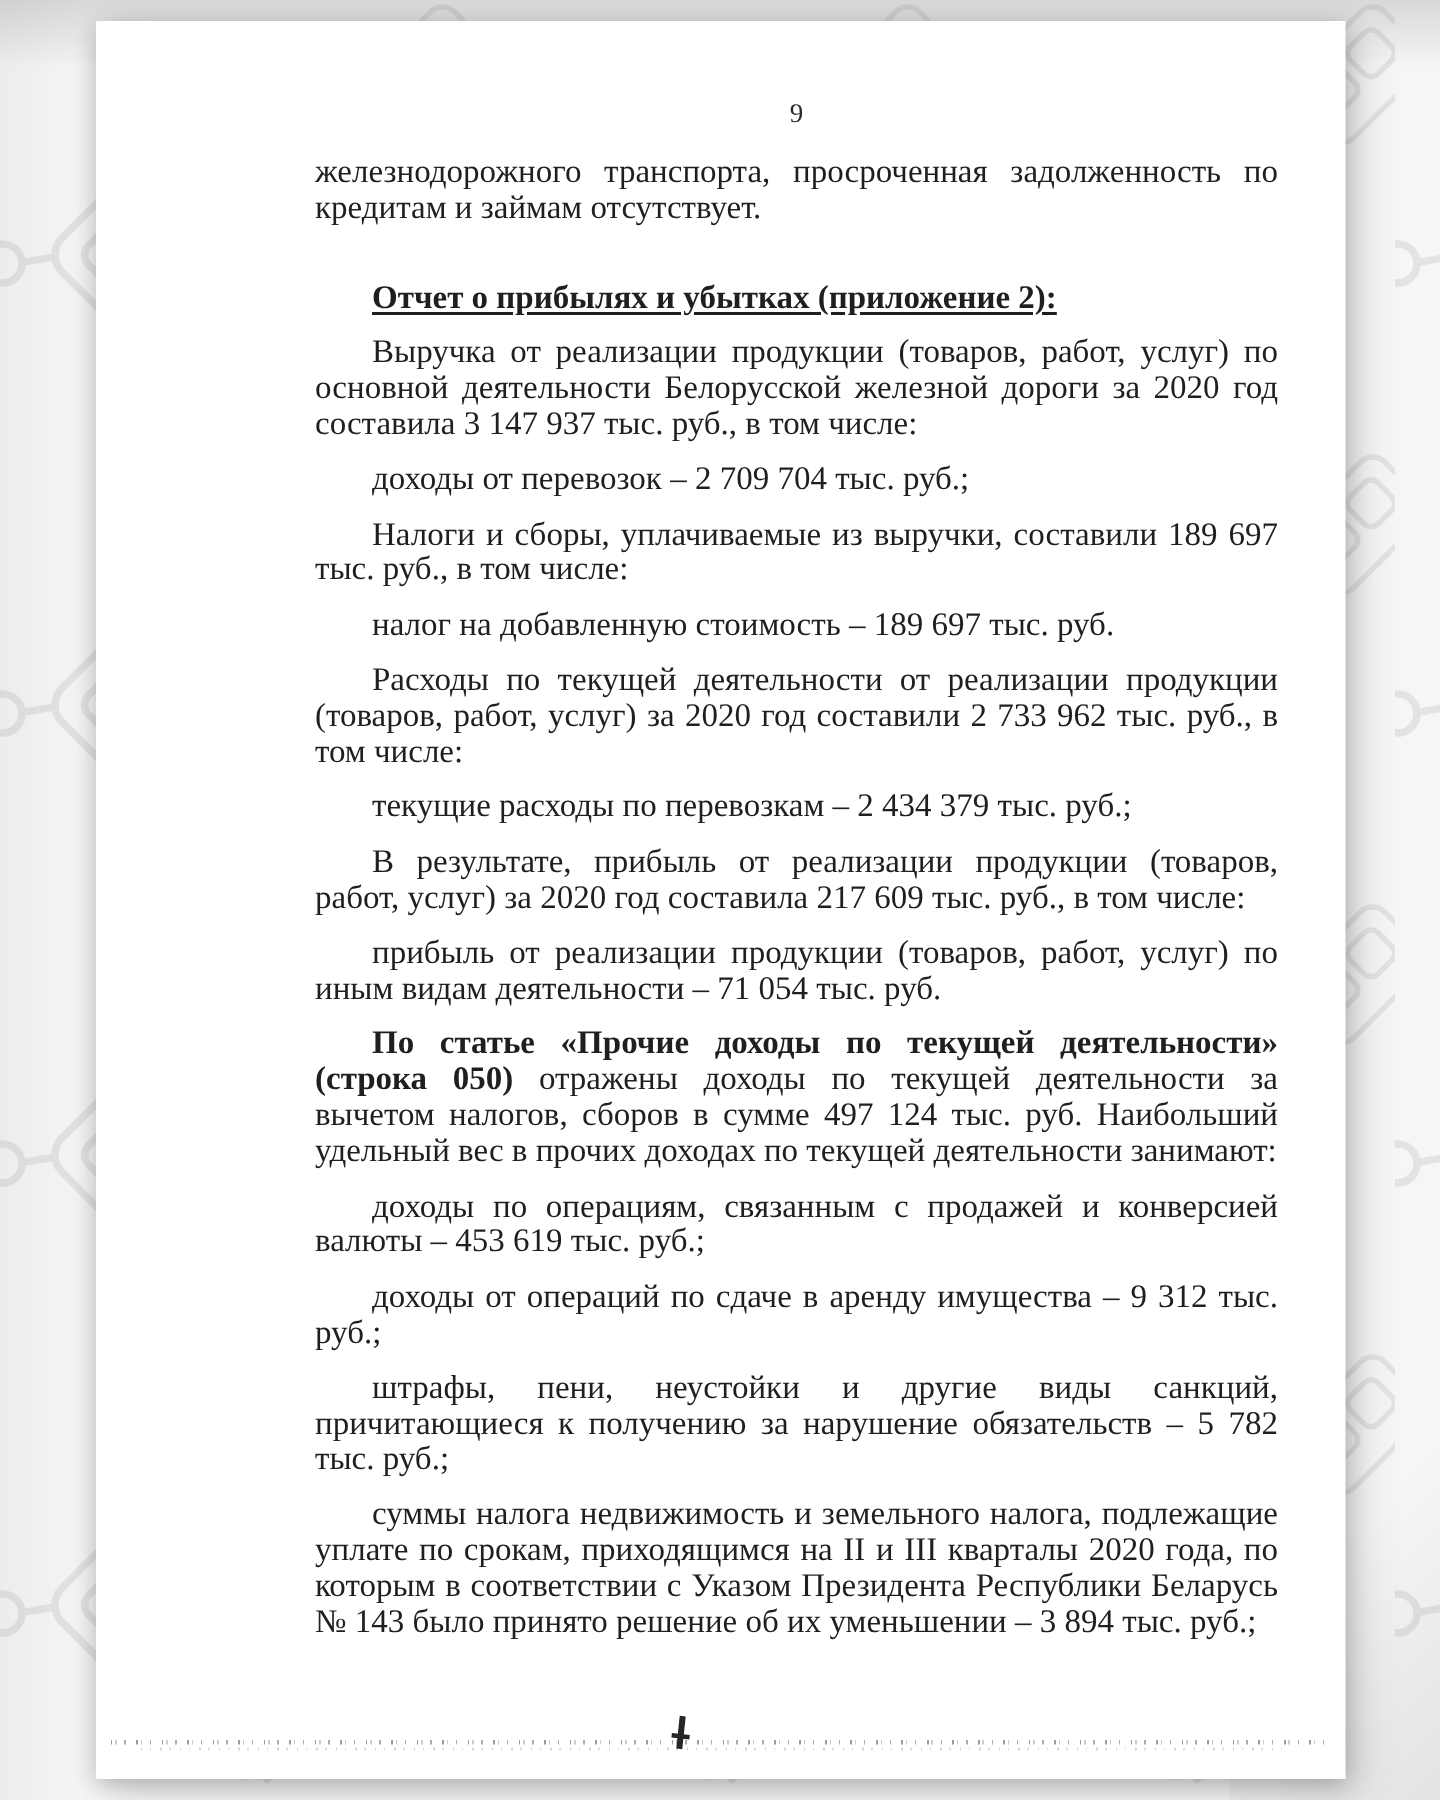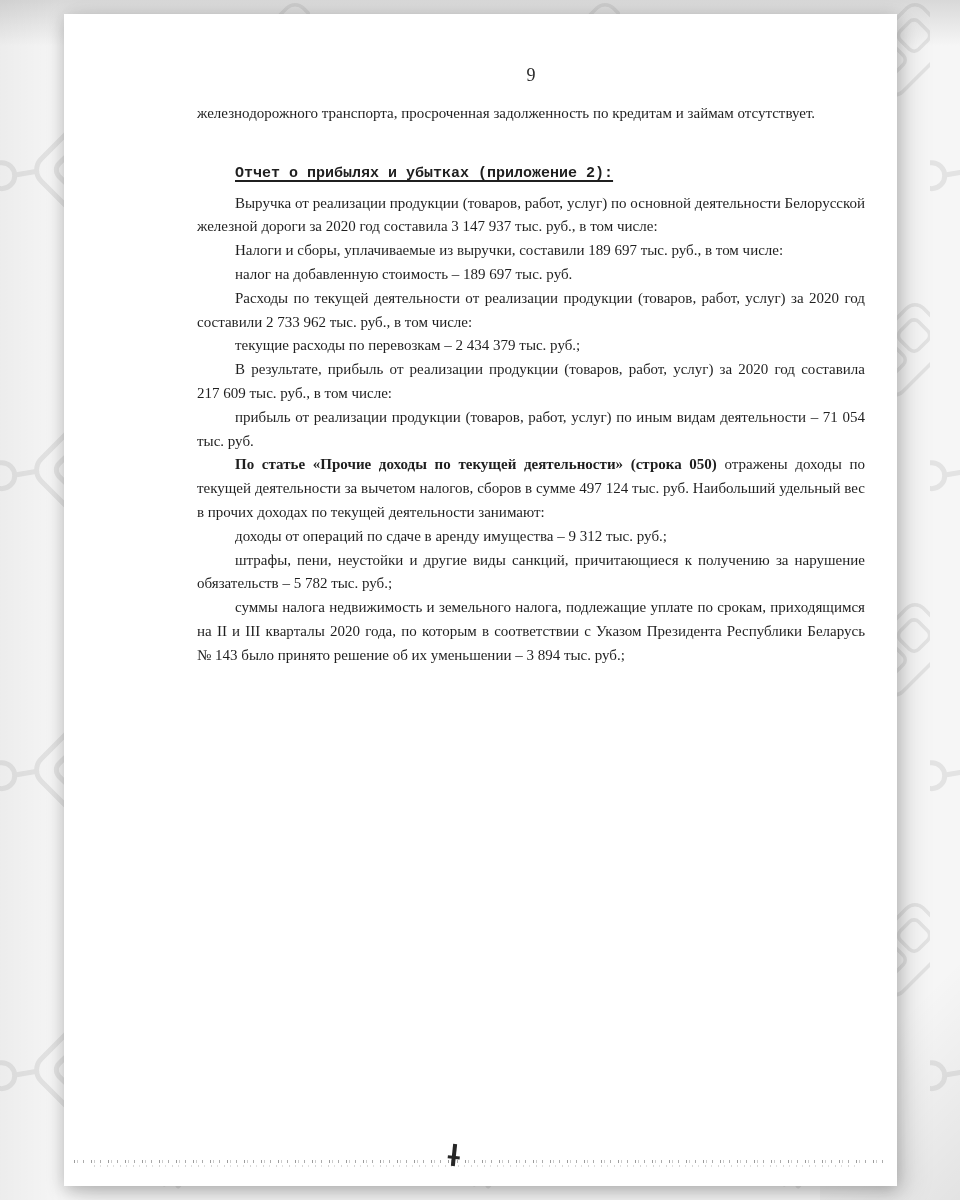--- a/index.html
+++ b/index.html
@@ -24,26 +24,26 @@
   .page{
     position:absolute;left:64px;top:14px;width:833px;height:1172px;z-index:2;
     background:#ffffff;
     box-shadow:0 4px 16px rgba(0,0,0,.25),12px 8px 26px rgba(0,0,0,.10);
   }
   .content{padding:50px 32px 0 133px;}
   .page-number{
     text-align:center;font-size:18px;line-height:22px;color:#2a2a2a;
   }
   .para{
-    margin:0;font-size:15px;line-height:23.8px;color:#1f1f1f;
+    margin:13px;font-size:22px;line-height:23.8px;color:#1f1f1f;
     text-align:justify;text-indent:38px;
   }
   .para.noindent{text-indent:0;}
   .para.first{margin-top:16px;}
-  .para.heading{margin-top:36px;margin-bottom:6px;font-family:Liberation Mono, monospace;}
+  .para.heading{margin-top:36px;margin-bottom:6px;}
   .run-b{font-weight:bold;}
   .run-u{text-decoration:underline;text-underline-offset:3px;text-decoration-thickness:2px;}
   .noise-line{
     position:absolute;left:10px;right:14px;top:1146px;height:3px;opacity:.5;
     background:repeating-linear-gradient(90deg,
       #3a3a3a 0 1px,transparent 1px 3px,
       #9a9a9a 3px 4px,transparent 4px 9px,
       #5a5a5a 9px 10px,transparent 10px 17px);
   }
   .noise-line2{
@@ -99,27 +99,29 @@
 <div class="shade-left"></div>
 <div class="shade-corner-br"></div>
 
 <div class="page">
   <div class="content">
     <div class="page-number">9</div>
     <div id="doc-body">
         <p class="para noindent first"><span>железнодорожного транспорта, просроченная задолженность по кредитам и займам отсутствует.</span></p>
         <p class="para heading"><span class="run-b run-u">Отчет о прибылях и убытках (приложение 2):</span></p>
         <p class="para"><span>Выручка от реализации продукции (товаров, работ, услуг) по основной деятельности Белорусской железной дороги за 2020 год составила 3&nbsp;147&nbsp;937 тыс. руб., в том числе:</span></p>
+        <p class="para"><span>доходы от перевозок – 2&nbsp;709&nbsp;704 тыс. руб.;</span></p>
         <p class="para"><span>Налоги и сборы, уплачиваемые из выручки, составили 189&nbsp;697 тыс. руб., в том числе:</span></p>
         <p class="para"><span>налог на добавленную стоимость – 189&nbsp;697 тыс. руб.</span></p>
         <p class="para"><span>Расходы по текущей деятельности от реализации продукции (товаров, работ, услуг) за 2020&nbsp;год составили 2&nbsp;733 962 тыс. руб., в том числе:</span></p>
         <p class="para"><span>текущие расходы по перевозкам – 2&nbsp;434&nbsp;379 тыс. руб.;</span></p>
         <p class="para"><span>В результате, прибыль от реализации продукции (товаров, работ, услуг) за 2020 год составила 217&nbsp;609 тыс. руб., в том числе:</span></p>
         <p class="para"><span>прибыль от реализации продукции (товаров, работ, услуг) по иным видам деятельности – 71&nbsp;054 тыс. руб.</span></p>
         <p class="para"><span class="run-b">По статье «Прочие доходы по текущей деятельности» (строка 050)</span><span> отражены доходы по текущей деятельности за вычетом налогов, сборов в сумме 497&nbsp;124&nbsp;тыс. руб. Наибольший удельный вес в прочих доходах по текущей деятельности занимают:</span></p>
+        <p class="para"><span>доходы по операциям, связанным с продажей и конверсией валюты – 453&nbsp;619 тыс. руб.;</span></p>
         <p class="para"><span>доходы от операций по сдаче в аренду имущества – 9&nbsp;312 тыс. руб.;</span></p>
         <p class="para"><span>штрафы, пени, неустойки и другие виды санкций, причитающиеся к получению за нарушение обязательств – 5&nbsp;782 тыс. руб.;</span></p>
         <p class="para"><span>суммы налога недвижимость и земельного налога, подлежащие уплате по срокам, приходящимся на II и III кварталы 2020 года, по которым в соответствии с Указом Президента Республики Беларусь №&nbsp;143 было принято решение об их уменьшении – 3&nbsp;894 тыс. руб.;</span></p>
       </div>
   </div>
   <div class="noise-line"></div>
   <div class="noise-line2"></div>
   <div class="artifact-mark"></div>
 </div>
 

